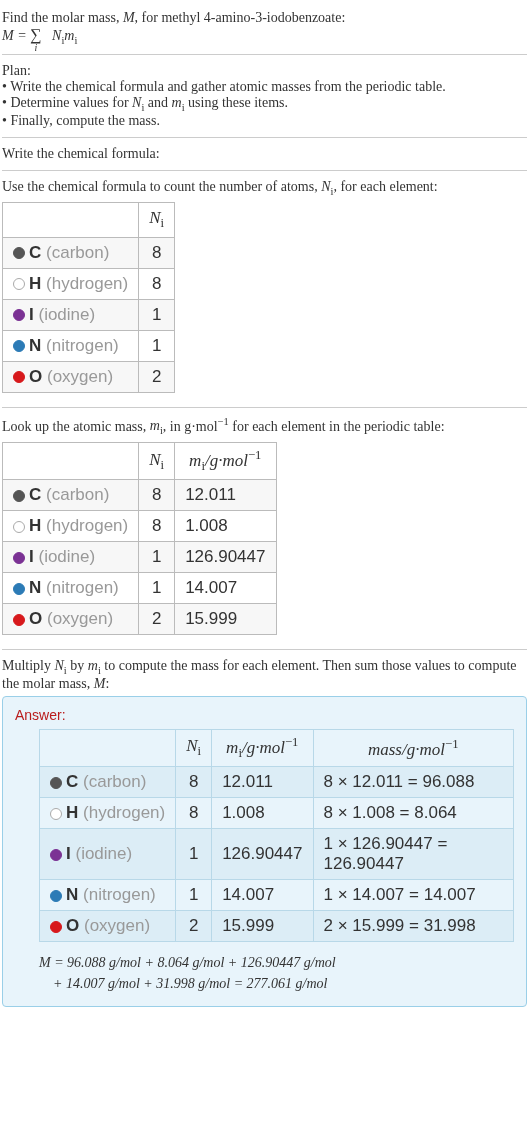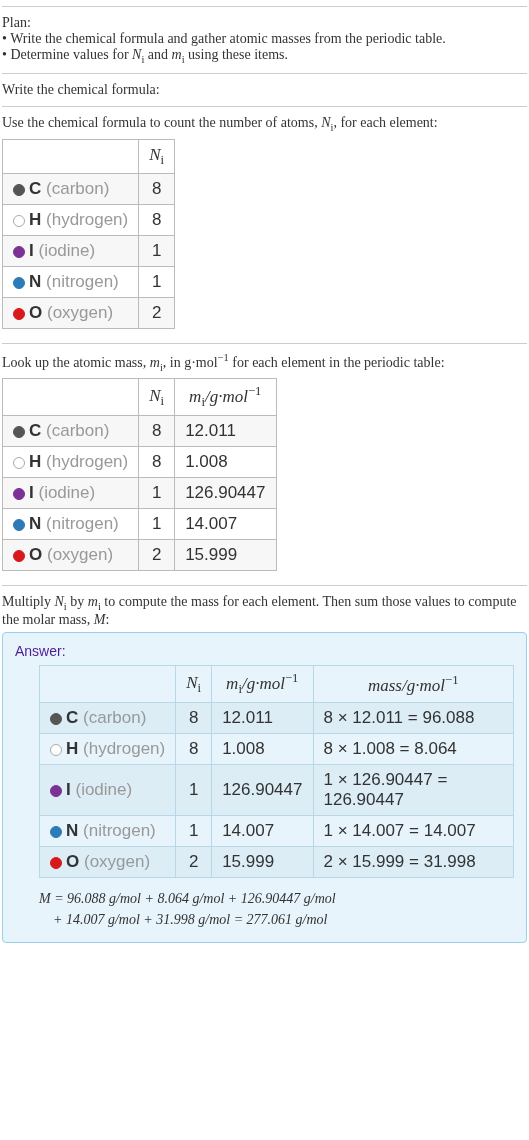--- a/index.html
+++ b/index.html
@@ -72,21 +72,21 @@
     border-radius: 4px;
     padding: 10px 12px 12px 12px;
     margin-top: 4px;
   }
   .answer-box table th, .answer-box table td {
     background: #e8f4fb;
     border: 1px solid #b8d8e8;
   }
   .answer-label {
     font-family: Arial, sans-serif;
-    color: #4c1d95;
+    color: #b91c1c;
     margin-bottom: 6px;
   }
   .mass-eq {
     font-family: 'Times New Roman', serif;
     margin-top: 10px;
     padding-left: 24px;
     line-height: 1.5;
   }
   .chem {
     font-family: 'Times New Roman', serif;
@@ -106,29 +106,36 @@
     font-size:10px;
     font-style:italic;
   }
   .plan-line { padding-left: 0; }
 </style>
 </head>
 <body>
 
 <div class="content">
 
+  <div class="section">
+    <span>Find the molar mass, </span><span class="formula">M</span><span>, for methyl 4-amino-3-iodobenzoate:</span><br>
+    <span class="formula">
+      <span>M</span><span> = </span><span class="sigma">∑<span class="under">i</span></span>&nbsp;&nbsp;<span> N</span><sub>i</sub><span>m</span><sub>i</sub>
+    </span>
+  </div>
 
   <hr class="divider">
 
   <div class="section">
     <div>Plan:</div>
     <div class="plan-line">• Write the chemical formula and gather atomic masses from the periodic table.</div>
     <div class="plan-line">
       <span>• Determine values for </span><span class="formula">N<sub>i</sub></span><span> and </span><span class="formula">m<sub>i</sub></span><span> using these items.</span>
     </div>
+    <div class="plan-line">• Finally, compute the mass.</div>
   </div>
 
   <hr class="divider">
 
   <div class="section">
     <div>Write the chemical formula:</div>
   </div>
 
   <hr class="divider">
 

